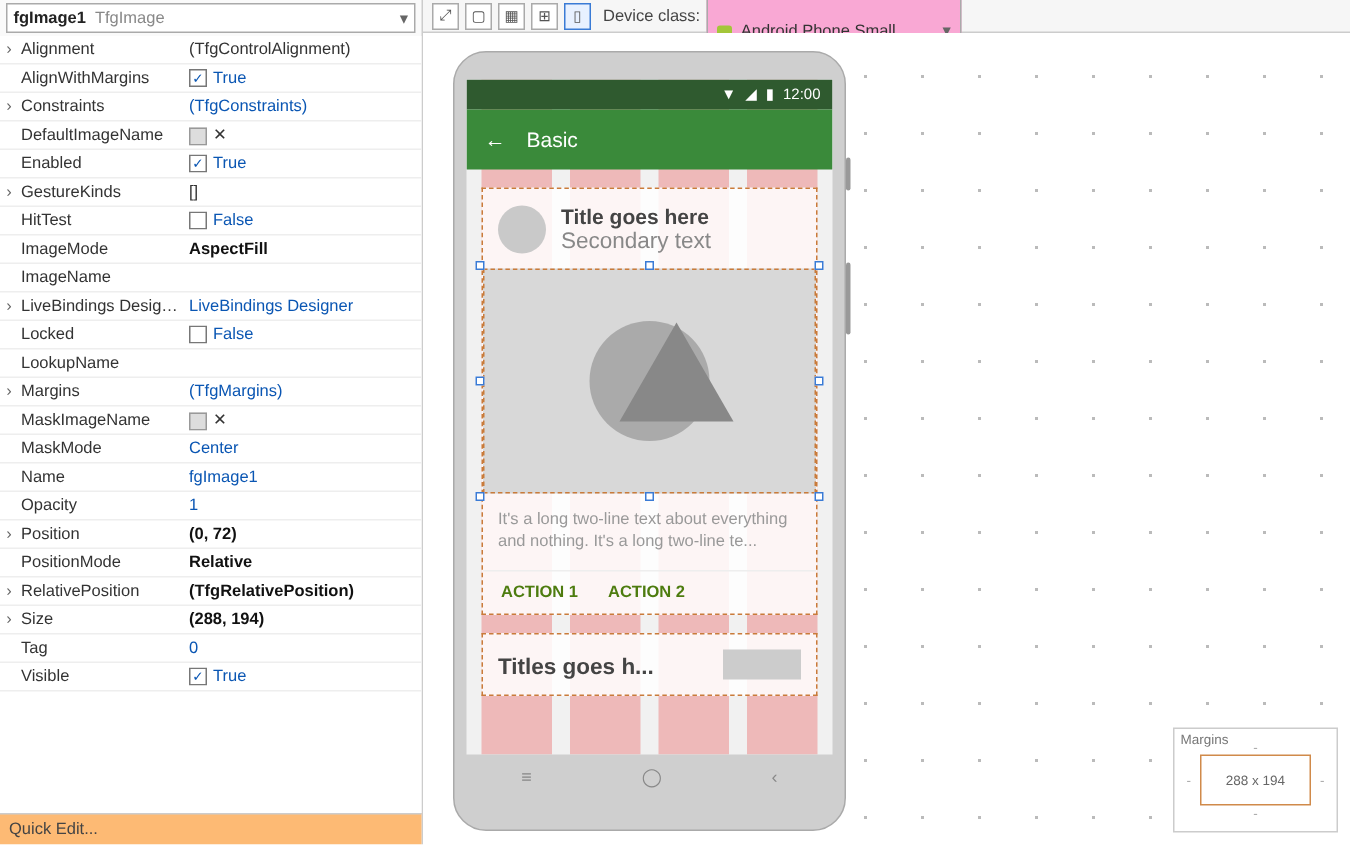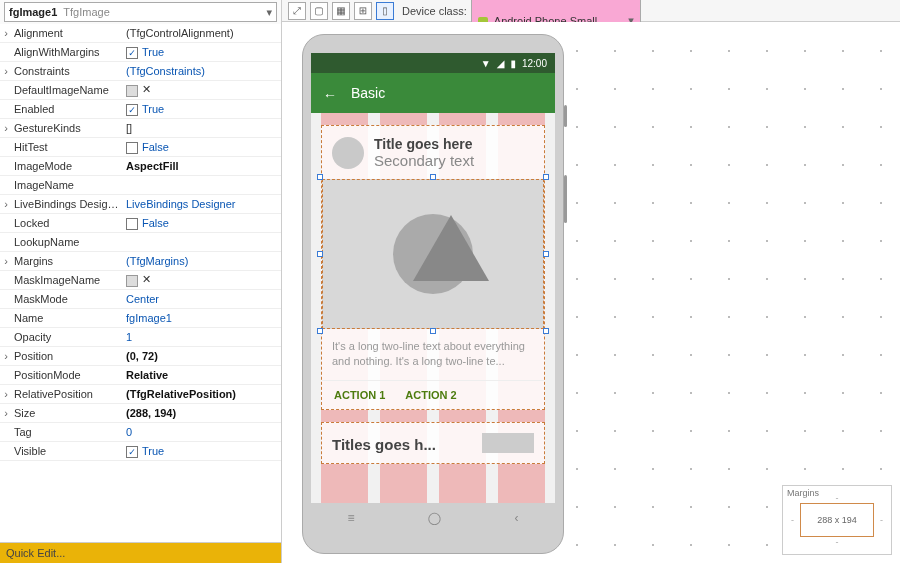--- a/index.html
+++ b/index.html
@@ -18,21 +18,21 @@
   .grid{flex:1;overflow:auto;background:#fff}
   .row{display:flex;align-items:center;height:19px;border-bottom:1px solid #eee}
   .exp{width:12px;text-align:center;color:#666;user-select:none;cursor:pointer}
   .pname{width:108px;padding-left:2px;white-space:nowrap;overflow:hidden;text-overflow:ellipsis;color:#333}
   .pval{flex:1;padding-left:6px;white-space:nowrap;overflow:hidden;text-overflow:ellipsis}
   .pval.link{color:#0a56b3}
   .pval.bold{font-weight:700;color:#111}
   .cb{width:12px;height:12px;border:1px solid #777;display:inline-flex;align-items:center;justify-content:center;margin-right:4px;font-size:9px;color:#0a56b3;background:#fff}
   .cb.empty{color:transparent}
   .swatch{width:12px;height:12px;border:1px solid #999;background:#ddd;display:inline-block;margin-right:4px;vertical-align:middle}
-  .quick{border-top:1px solid #ccc;padding:4px 6px;color:#444;background:#eab308}
+  .quick{border-top:1px solid #ccc;padding:4px 6px;color:#444;background:#fdba74}
   
   .main{flex:1;display:flex;flex-direction:column;position:relative}
   .dtoolbar{height:22px;border-bottom:1px solid #ccc;display:flex;align-items:center;gap:4px;padding:0 6px;background:#f6f6f6}
   .tbtn{width:18px;height:18px;border:1px solid #aaa;background:#fff;display:flex;align-items:center;justify-content:center;font-size:10px;color:#555;cursor:pointer}
   .tbtn.active{border-color:#3a7bd5;background:#e8f1ff}
   .dlabel{margin-left:4px;color:#444}
   .dcombo{height:35px;border:1px solid #aaa;background:#f9a8d4;display:flex;align-items:flex-end;padding:0 6px;gap:6px;min-width:170px}
   .and{width:10px;height:10px;background:#a4c639;border-radius:2px}
   
   .canvas{flex:1;position:relative;background:#fff}

